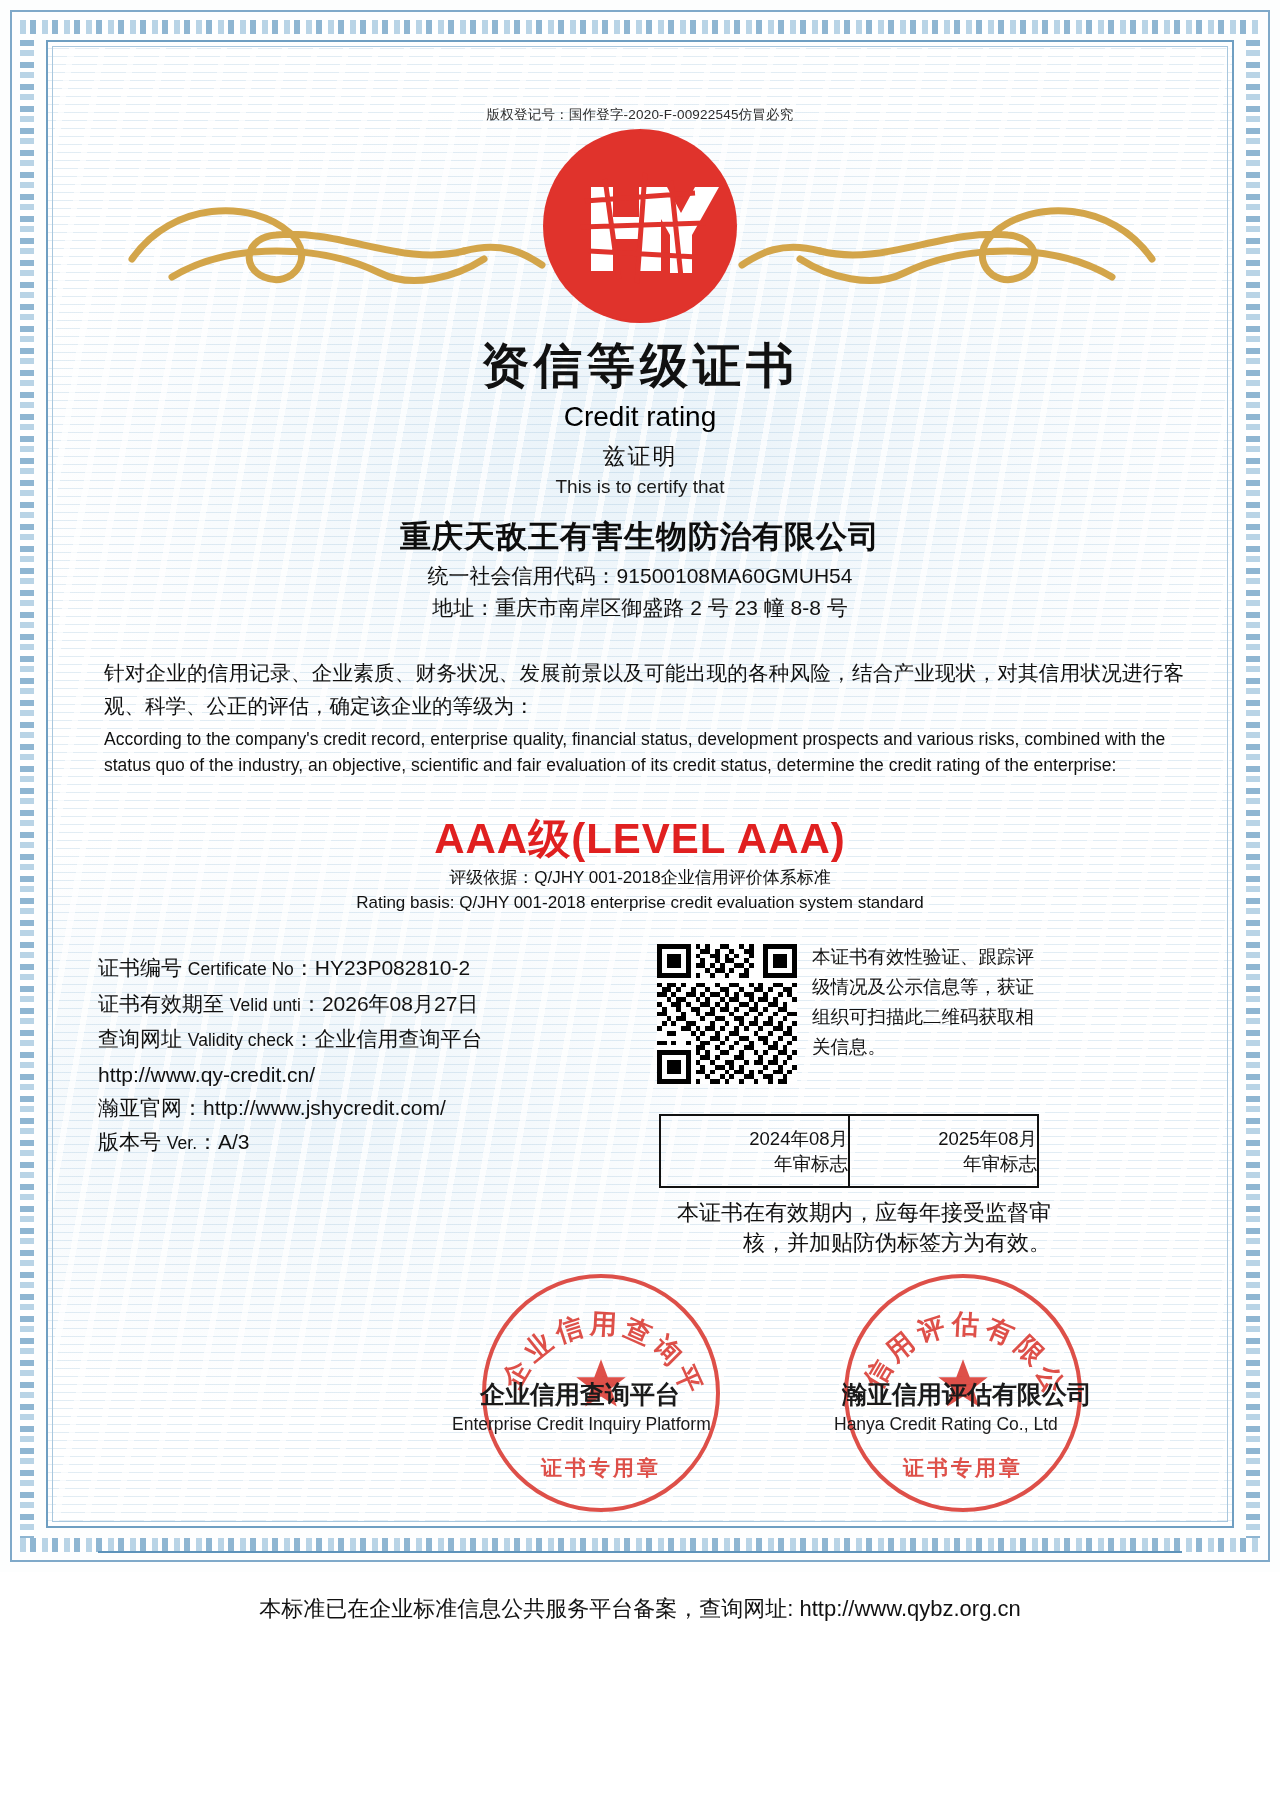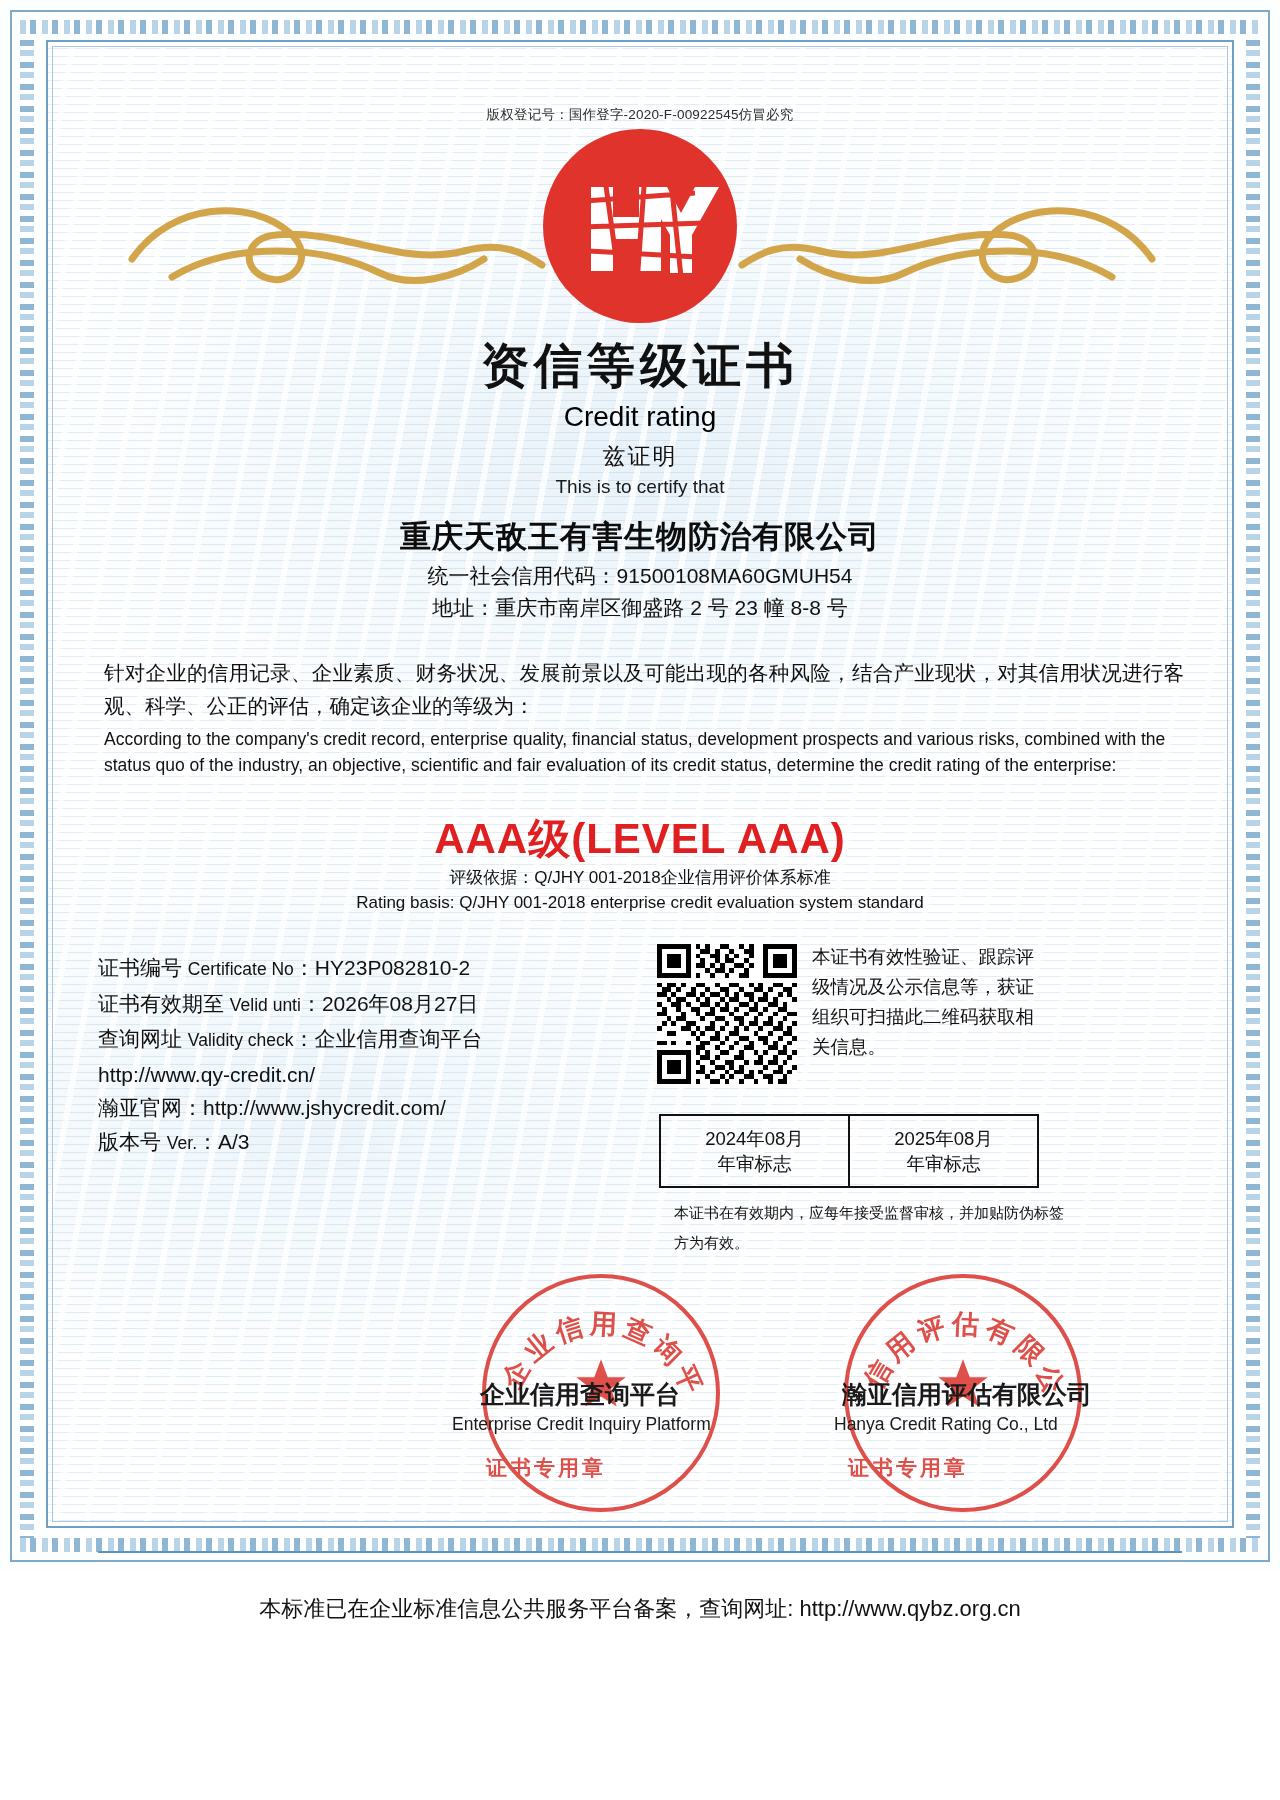--- a/index.html
+++ b/index.html
@@ -168,43 +168,43 @@
   .qr-note{
     position:absolute;top:896px;left:760px;width:226px;
     font-size:18.5px;line-height:30px;color:#111;
   }
   .annual{
     position:absolute;top:1068px;left:607px;width:380px;height:74px;
     display:flex;
   }
   .annual .cell{
     flex:1;border:2px solid #111;
-    display:flex;flex-direction:column;align-items:center;justify-content:center;
+    display:flex;flex-direction:column;align-items:flex-end;justify-content:center;
     font-size:18.5px;color:#111;line-height:25px;
   }
   .annual .cell + .cell{border-left:none;}
   .annual-note{
-    position:absolute;top:1152px;left:622px;width:392px;
-    font-size:15px;line-height:30px;color:#111;text-align:left;
+    position:absolute;top:1152px;left:607px;width:392px;
+    font-size:22px;line-height:30px;color:#111;text-align:right;
   }
 
   
   .seal{
     position:absolute;width:230px;height:230px;border-radius:50%;
     border:4px solid #d72a22;opacity:.82;
   }
   .seal .star{
     position:absolute;left:50%;top:46%;margin-left:-27px;margin-top:-27px;
     width:54px;height:54px;color:#d72a22;
   }
   .seal .arc{
     position:absolute;left:0;top:0;width:230px;height:230px;
   }
   .seal .bottom-label{
-    position:absolute;left:0;right:0;bottom:26px;
+    position:absolute;left:0;right:0;bottom:26px;text-align:center;
     font-size:21px;font-weight:bold;color:#d72a22;letter-spacing:3px;
   }
   .seal.left{left:430px;top:1228px;}
   .seal.right{left:792px;top:1228px;}
 
   .org{
     position:absolute;font-size:25px;font-weight:bold;color:#1a1a1a;
     white-space:nowrap;
   }
   .org-en{

